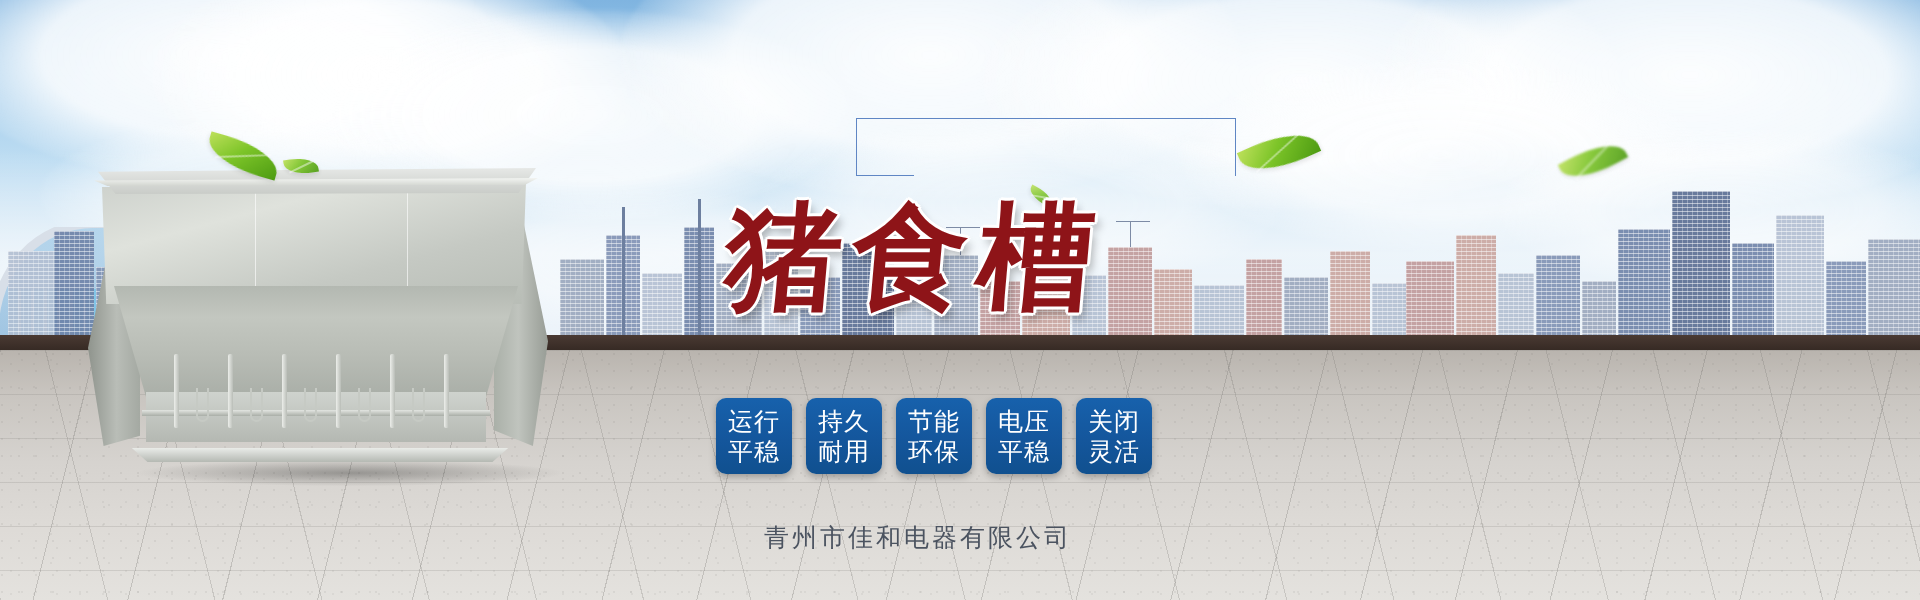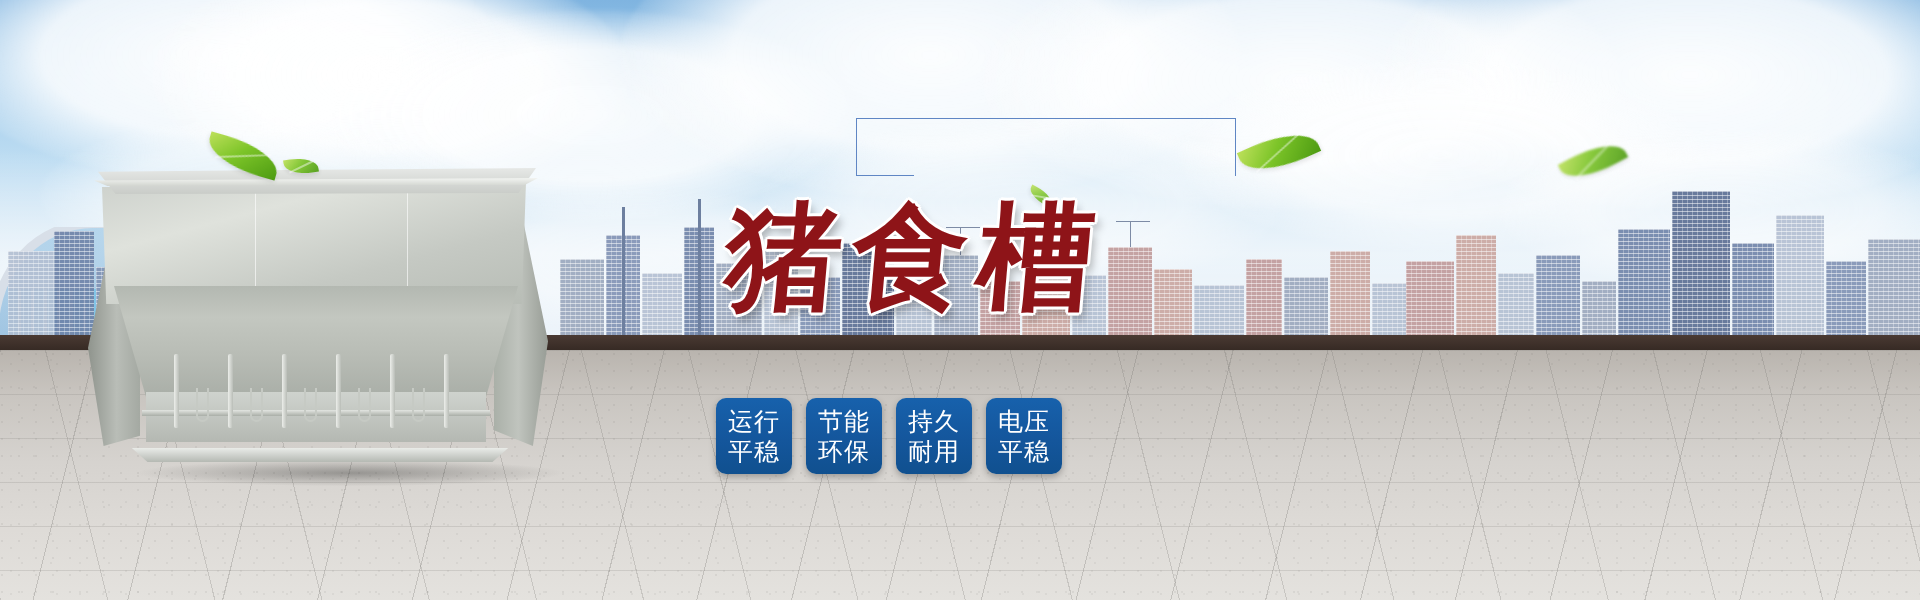--- a/index.html
+++ b/index.html
@@ -298,37 +298,42 @@
     </div>
 
   <div class="copy">
 
     <div class="namebox">
       <div class="fr-t"></div>
       <div class="fr-l"></div>
       <div class="fr-r"></div>
       <div class="fr-b"></div>
     </div>
+    <div class="company">青州市佳和电器有限公司</div>
 
     <div class="title">猪食槽</div>
 
 
     <div class="badges">
       <div class="badge">
         <span>运行</span>
         <span>平稳</span>
       </div>
       <div class="badge">
+        <span>持久</span>
+        <span>耐用</span>
+      </div>
+      <div class="badge">
         <span>节能</span>
         <span>环保</span>
       </div>
       <div class="badge">
-        <span>持久</span>
-        <span>耐用</span>
-      </div>
-      <div class="badge">
         <span>电压</span>
         <span>平稳</span>
       </div>
+      <div class="badge">
+        <span>关闭</span>
+        <span>灵活</span>
+      </div>
     </div>
 
   </div>
 </div>
 
 </body></html>

